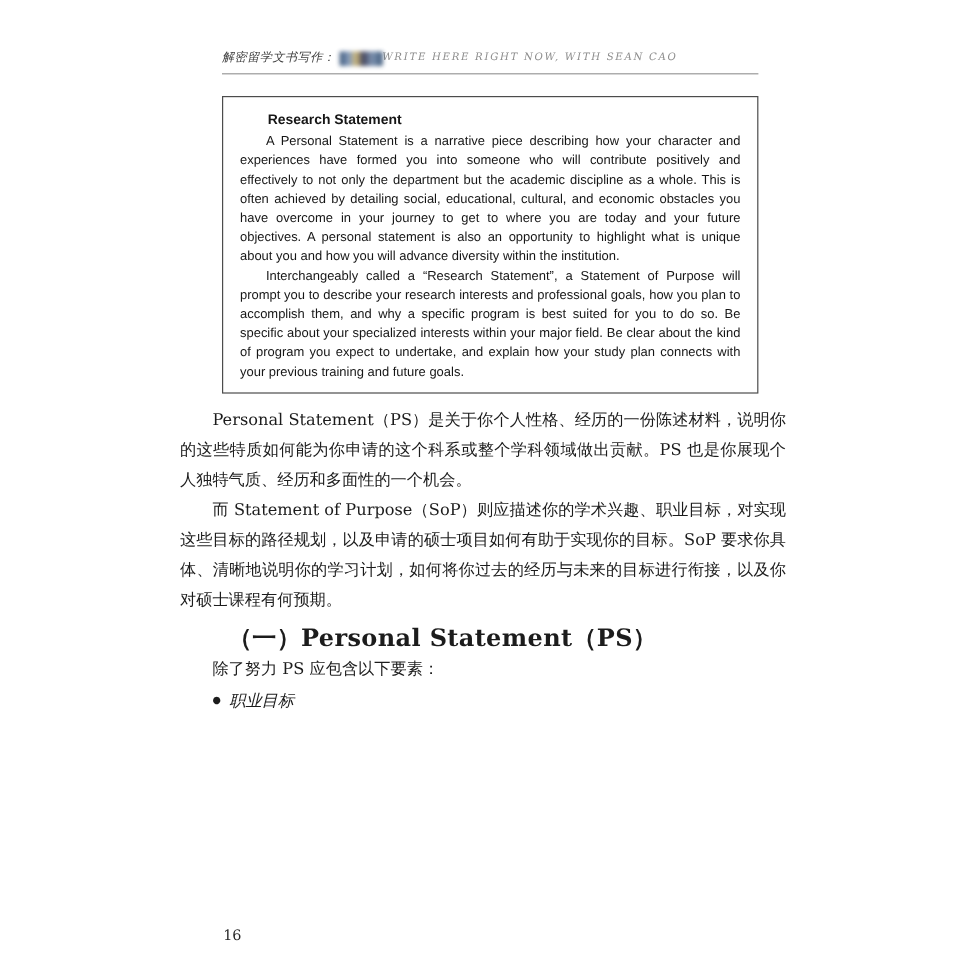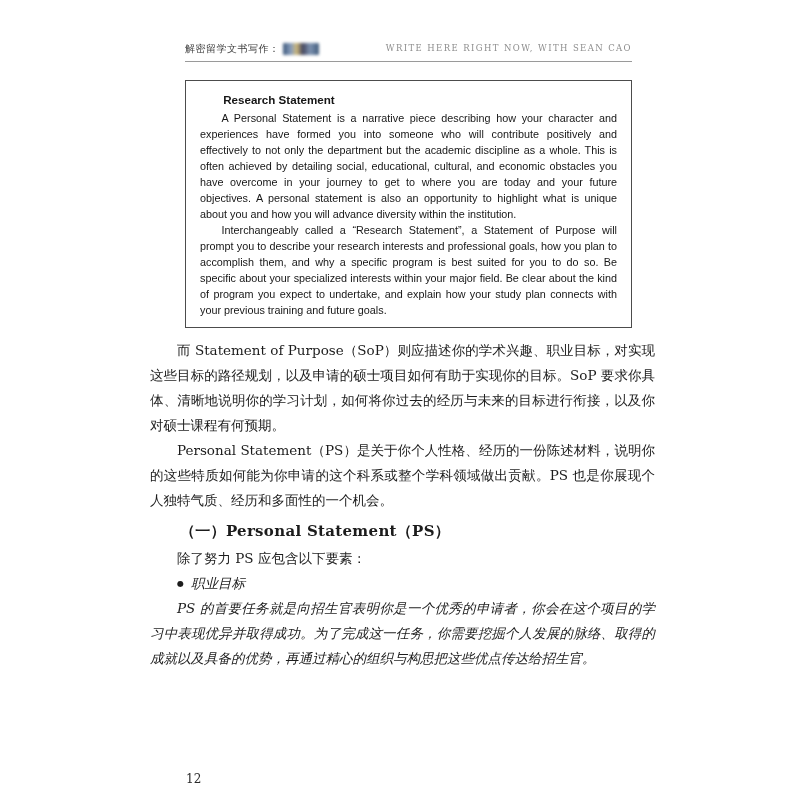--- a/index.html
+++ b/index.html
@@ -13,24 +13,24 @@
     position:relative;
     width:800px; height:800px;
     padding:42px 145px 0 150px;
     overflow:hidden;
     background:#fff;
   }
   
   .header {
     margin:0 23px 0 35px;
     display:flex;
-    justify-content:space-between;
     align-items:flex-end;
     padding-bottom:6px;
     border-bottom:1px solid #9a9a9a;
+    font-style:italic;
   }
   .header-left {
     font-size:10px;
     color:#3d3d3d;
     letter-spacing:0.5px;
     display:flex;
     align-items:center;
     gap:3px;
     line-height:13px;
   }
@@ -69,21 +69,21 @@
   .quote-body { text-indent:2em; }
   
   .body-text {
     margin:10px 0 0 0;
     font-size:13.5px;
     line-height:25px;
     text-align:justify;
   }
   .para { text-indent:2em; }
   .section-heading {
-    font-size:15px;
+    font-size:20px;
     text-indent:2em;
     margin:6px 0 2px 0;
     letter-spacing:0.3px;
   }
   .kaiti { font-style:italic; }
   .bullet-line { text-indent:2em; }
   .bullet-marker {
     font-style:normal;
     font-size:8px;
     vertical-align:2px;
@@ -110,29 +110,28 @@
     <div class="header-right">WRITE HERE RIGHT NOW, WITH SEAN CAO</div>
   </div>
 
   <div class="quote-box">
     <div class="quote-heading">Research Statement</div>
     <div class="quote-body">A Personal Statement is a narrative piece describing how your character and experiences have formed you into someone who will contribute positively and effectively to not only the department but the academic discipline as a whole. This is often achieved by detailing social, educational, cultural, and economic obstacles you have overcome in your journey to get to where you are today and your future objectives. A personal statement is also an opportunity to highlight what is unique about you and how you will advance diversity within the institution.</div>
     <div class="quote-body">Interchangeably called a “Research Statement”, a Statement of Purpose will prompt you to describe your research interests and professional goals, how you plan to accomplish them, and why a specific program is best suited for you to do so. Be specific about your specialized interests within your major field. Be clear about the kind of program you expect to undertake, and explain how your study plan connects with your previous training and future goals.</div>
   </div>
 
   <div class="body-text">
+    <p class="para">Personal Statement（PS）是关于你个人性格、经历的一份陈述材料，说明你的这些特质如何能为你申请的这个科系或整个学科领域做出贡献。PS 也是你展现个人独特气质、经历和多面性的一个机会。</p>
     <p class="para">而 Statement of Purpose（SoP）则应描述你的学术兴趣、职业目标，对实现这些目标的路径规划，以及申请的硕士项目如何有助于实现你的目标。SoP 要求你具体、清晰地说明你的学习计划，如何将你过去的经历与未来的目标进行衔接，以及你对硕士课程有何预期。</p>
-    <p class="para">Personal Statement（PS）是关于你个人性格、经历的一份陈述材料，说明你的这些特质如何能为你申请的这个科系或整个学科领域做出贡献。PS 也是你展现个人独特气质、经历和多面性的一个机会。</p>
 
     <h2 class="section-heading">（一）Personal  Statement（PS）</h2>
 
     <p class="para">除了努力 PS 应包含以下要素：</p>
 
     <p class="bullet-line">
       <span class="bullet-marker">●</span><span class="kaiti">职业目标</span>
     </p>
 
-    <p class="para kaiti">PS 的首要任务就是向招生官表明你是一个优秀的申请者，你会在这个项目的学习中表现优异并取得成功。为了完成这一任务，你需要挖掘个人发展的脉络、取得的成就以及具备的优势，再通过精心的组织与构思把这些优点传达给招生官。</p>
   </div>
 
-  <div class="page-number">12</div>
+  <div class="page-number">16</div>
 
 </div>
 
 </body></html>

